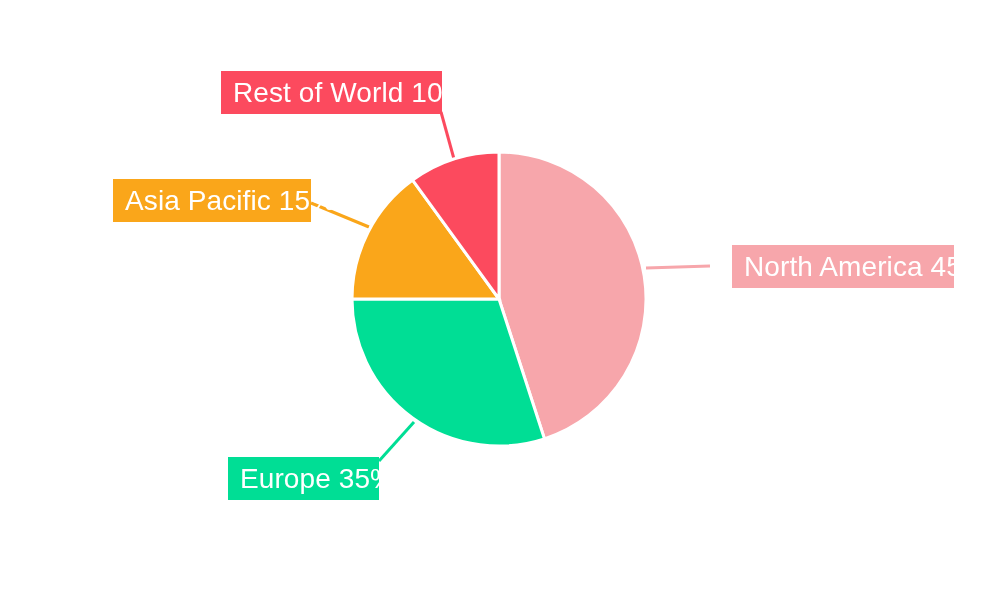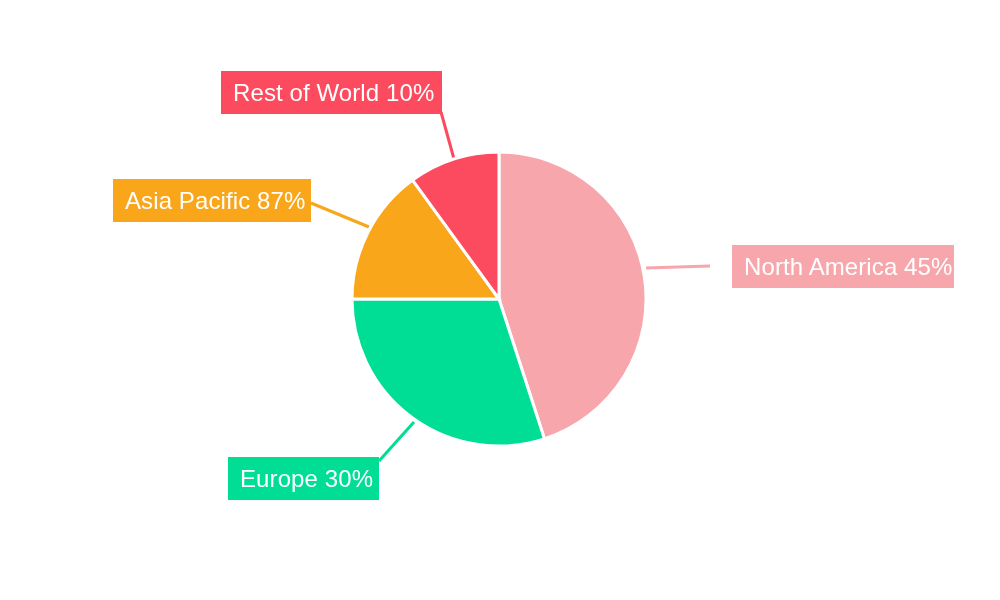--- a/index.html
+++ b/index.html
@@ -23,21 +23,21 @@
     height: 600px;
     display: block;
   }
   .callout-label {
     position: absolute;
     display: flex;
     align-items: center;
     box-sizing: border-box;
     color: #ffffff;
     font-family: "Liberation Sans", sans-serif;
-    font-size: 24px;
+    font-size: 28px;
     line-height: 1;
     letter-spacing: 0.1px;
     white-space: nowrap;
     padding: 0 12px;
     z-index: 5;
   }
   .callout-label.align-left  { justify-content: flex-start; }
 </style>
 </head>
 <body>
@@ -57,23 +57,23 @@
         <path d="M 499 299 L 352.00 299.00 A 147 147 0 0 1 412.60 180.07 Z" fill="#faa61a" stroke="#ffffff" stroke-width="3"></path>
         <path d="M 499 299 L 412.60 180.07 A 147 147 0 0 1 499.00 152.00 Z" fill="#fc4a5e" stroke="#ffffff" stroke-width="3"></path>
       </g>
   </svg>
 
   <div>
       <div class="callout-label align-left" style="left: 710px; top: 245px; width: 222px; height: 43px; background: rgb(247, 166, 171); margin-left: 22px;">
         <span>North America 45%</span>
       </div>
       <div class="callout-label align-left" style="left: 228px; top: 457px; width: 151px; height: 43px; background: rgb(0, 222, 149);">
-        <span>Europe 30%</span>
+        <span>Europe 35%</span>
       </div>
       <div class="callout-label align-left" style="left: 113px; top: 179px; width: 198px; height: 43px; background: rgb(250, 166, 26);">
-        <span>Asia Pacific 87%</span>
+        <span>Asia Pacific 15%</span>
       </div>
       <div class="callout-label align-left" style="left: 221px; top: 71px; width: 221px; height: 43px; background: rgb(252, 74, 94);">
         <span>Rest of World 10%</span>
       </div>
     </div>
 
 </div>
 
 </body></html>

